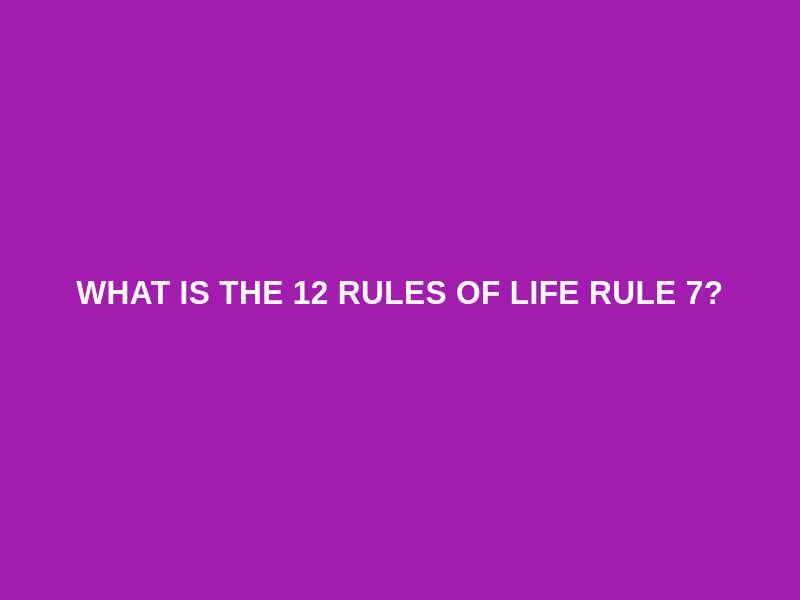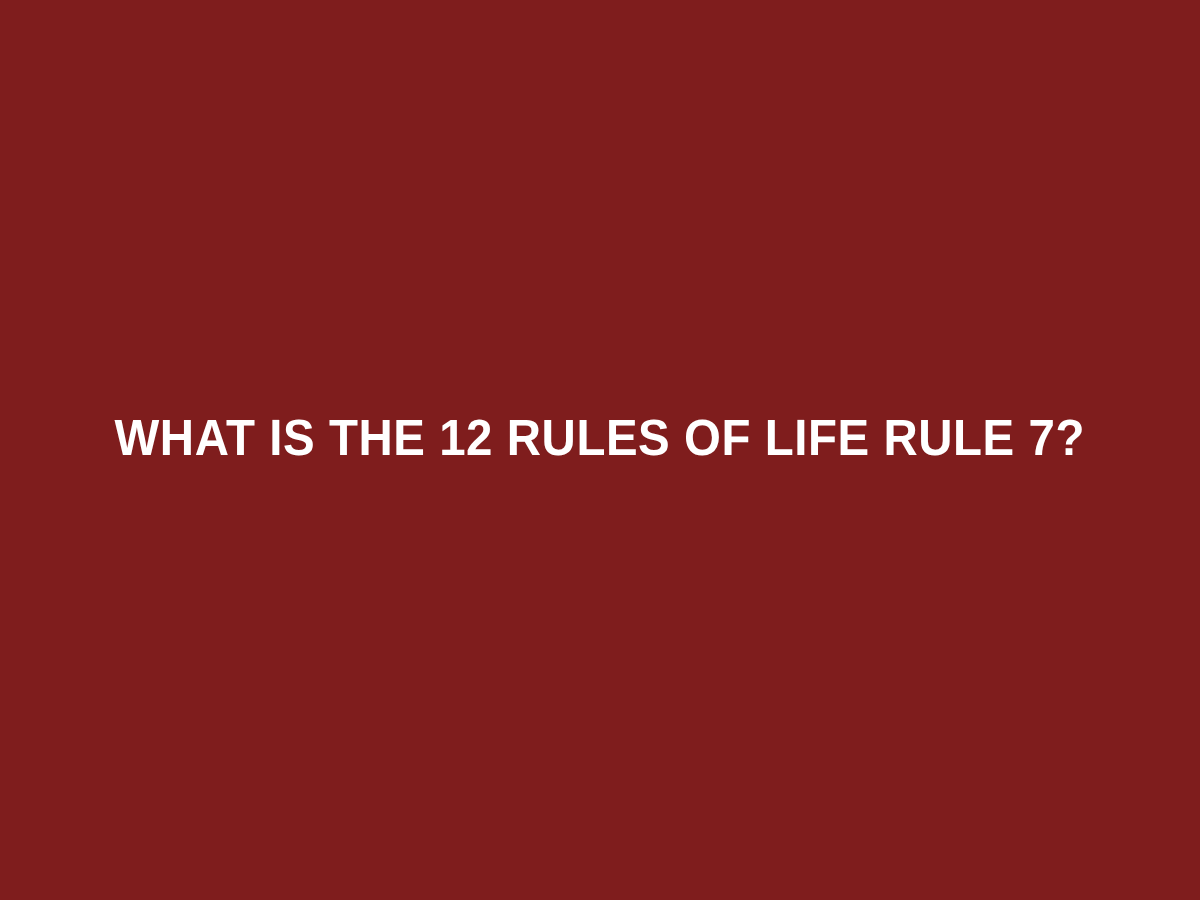--- a/index.html
+++ b/index.html
@@ -46,21 +46,21 @@
     white-space: nowrap;
     
     transform: scaleX(0.93);
     transform-origin: center center;
     -webkit-font-smoothing: antialiased;
   }
 </style>
 </head>
 <body>
 
-<div id="banner-card" style="background: #7f1d1d;">
+<div id="banner-card" style="background: #a21caf;">
 
   <div id="headline-wrap">
 
     <h1 id="headline" style="color: rgb(255, 255, 255);">WHAT IS THE 12 RULES OF LIFE RULE 7?</h1>
 
   </div>
 
 </div>
 
 </body></html>

